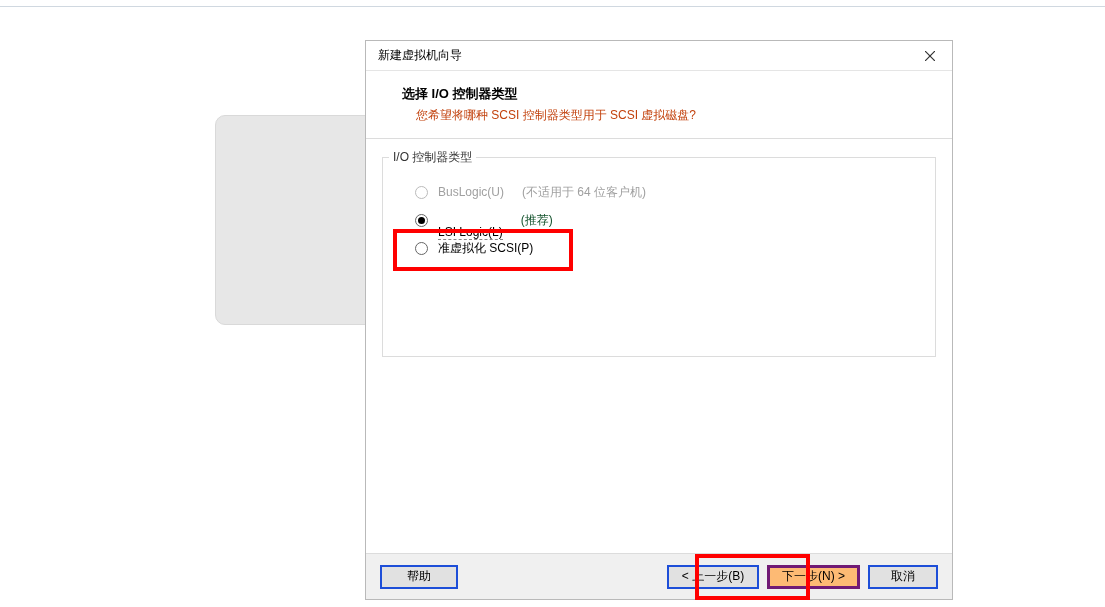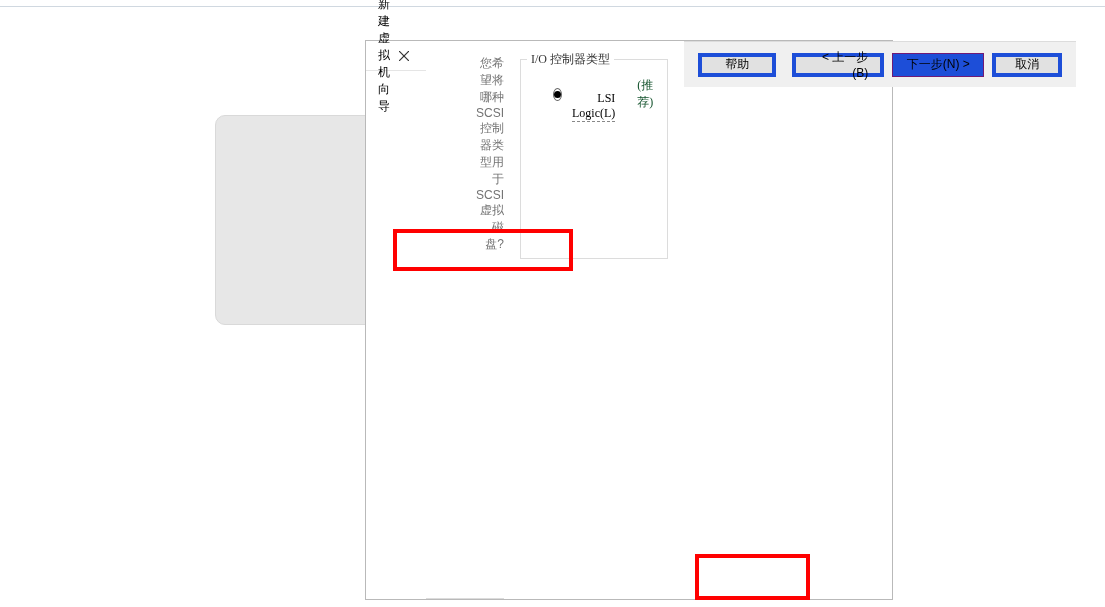--- a/index.html
+++ b/index.html
@@ -26,26 +26,25 @@
     left: 215px; top: 115px;
     width: 670px; height: 210px;
     background: #e7e7e7;
     border: 1px solid #d9d9d9;
     border-radius: 10px;
   }
   
   .dialog {
     position: absolute;
     left: 365px; top: 40px;
-    width: 528px; height: 560px;
+    width: 588px; height: 560px;
     background: #ffffff;
     border: 1px solid #b9b9b9;
     display: flex;
-    flex-direction: row;
-    text-align: right;
+    flex-direction: column;
   }
   .titlebar {
     height: 30px;
     display: flex;
     align-items: center;
     padding: 0 8px 0 12px;
     border-bottom: 1px solid #e5e5e5;
     font-size: 12px;
     color: #000;
   }
@@ -61,34 +60,33 @@
     padding: 14px 0 14px 36px;
     border-bottom: 1px solid #dcdcdc;
   }
   .header .h1 {
     font-weight: bold;
     font-size: 13px;
     margin-bottom: 4px;
   }
   .header .h2 {
     font-size: 12px;
-    color: #737373;
+    color: #c2410c;
     padding-left: 14px;
   }
   .body {
     flex: 1;
     padding: 18px 16px 10px 16px;
     position: relative;
   }
   .groupbox {
     border: 1px solid #dcdcdc;
     position: relative;
     padding: 20px 14px 14px 14px;
     min-height: 200px;
-    font-family: Liberation Serif, serif;
   }
   .groupbox .legend {
     position: absolute;
     top: -9px; left: 6px;
     background: #fff;
     padding: 0 4px;
     font-size: 12px;
     color: #333;
   }
   .scsi-label {
@@ -132,32 +130,32 @@
     display: flex;
     align-items: center;
     padding: 0 14px;
     gap: 8px;
   }
   .footer .spacer { flex: 1; }
   .btn {
     height: 24px;
     min-width: 92px;
     background: #e1e1e1;
-    border: 4px solid #1d4ed8;
+    border: 2px solid #1d4ed8;
     font-size: 12px;
     display: inline-flex;
     align-items: center;
     justify-content: center;
     padding: 0 12px;
     cursor: pointer;
     color: #000;
   }
   .btn.default {
-    border: 1px solid #701a75;
-    background: #1d4ed8;
+    border: 3px solid #701a75;
+    background: #fdba74;
   }
   .btn.help { min-width: 78px; }
 
   
   .hl {
     position: absolute;
     border: 4px solid #ff0000;
     pointer-events: none;
   }
   .hl1 { left: 393px; top: 229px; width: 180px; height: 42px; }
@@ -174,37 +172,47 @@
     <span class="title">新建虚拟机向导</span>
     <span class="closebtn">
       <svg viewBox="0 0 10 10">
         <line x1="0" y1="0" x2="10" y2="10" stroke="#333" stroke-width="1.2"></line>
         <line x1="10" y1="0" x2="0" y2="10" stroke="#333" stroke-width="1.2"></line>
       </svg>
     </span>
   </div>
 
   <div class="header">
+    <div class="h1">选择 I/O 控制器类型</div>
     <div class="h2">您希望将哪种 SCSI 控制器类型用于 SCSI 虚拟磁盘?</div>
   </div>
 
   <div class="body">
     <div class="groupbox">
       <span class="legend">I/O 控制器类型</span>
 
+      <div class="radio-row">
+        <span class="radio-circle disabled"></span>
+        <span class="radio-label disabled">BusLogic(U)</span>
+        <span class="radio-note disabled">(不适用于 64 位客户机)</span>
+      </div>
 
       <div class="radio-row">
         <span class="radio-circle">
           <span class="radio-dot"></span>
         </span>
         <span class="radio-label dashed">LSI Logic(L)</span>
         <span class="radio-note">(推荐)</span>
       </div>
 
 
+      <div class="radio-row">
+        <span class="radio-circle"></span>
+        <span class="radio-label">准虚拟化 SCSI(P)</span>
+      </div>
     </div>
   </div>
 
   <div class="footer">
     <span class="btn help">帮助</span>
     <span class="spacer"></span>
     <span class="btn">&lt; 上一步(B)</span>
     <span class="btn default">下一步(N) &gt;</span>
     <span class="btn" style="min-width:70px">取消</span>
   </div>

